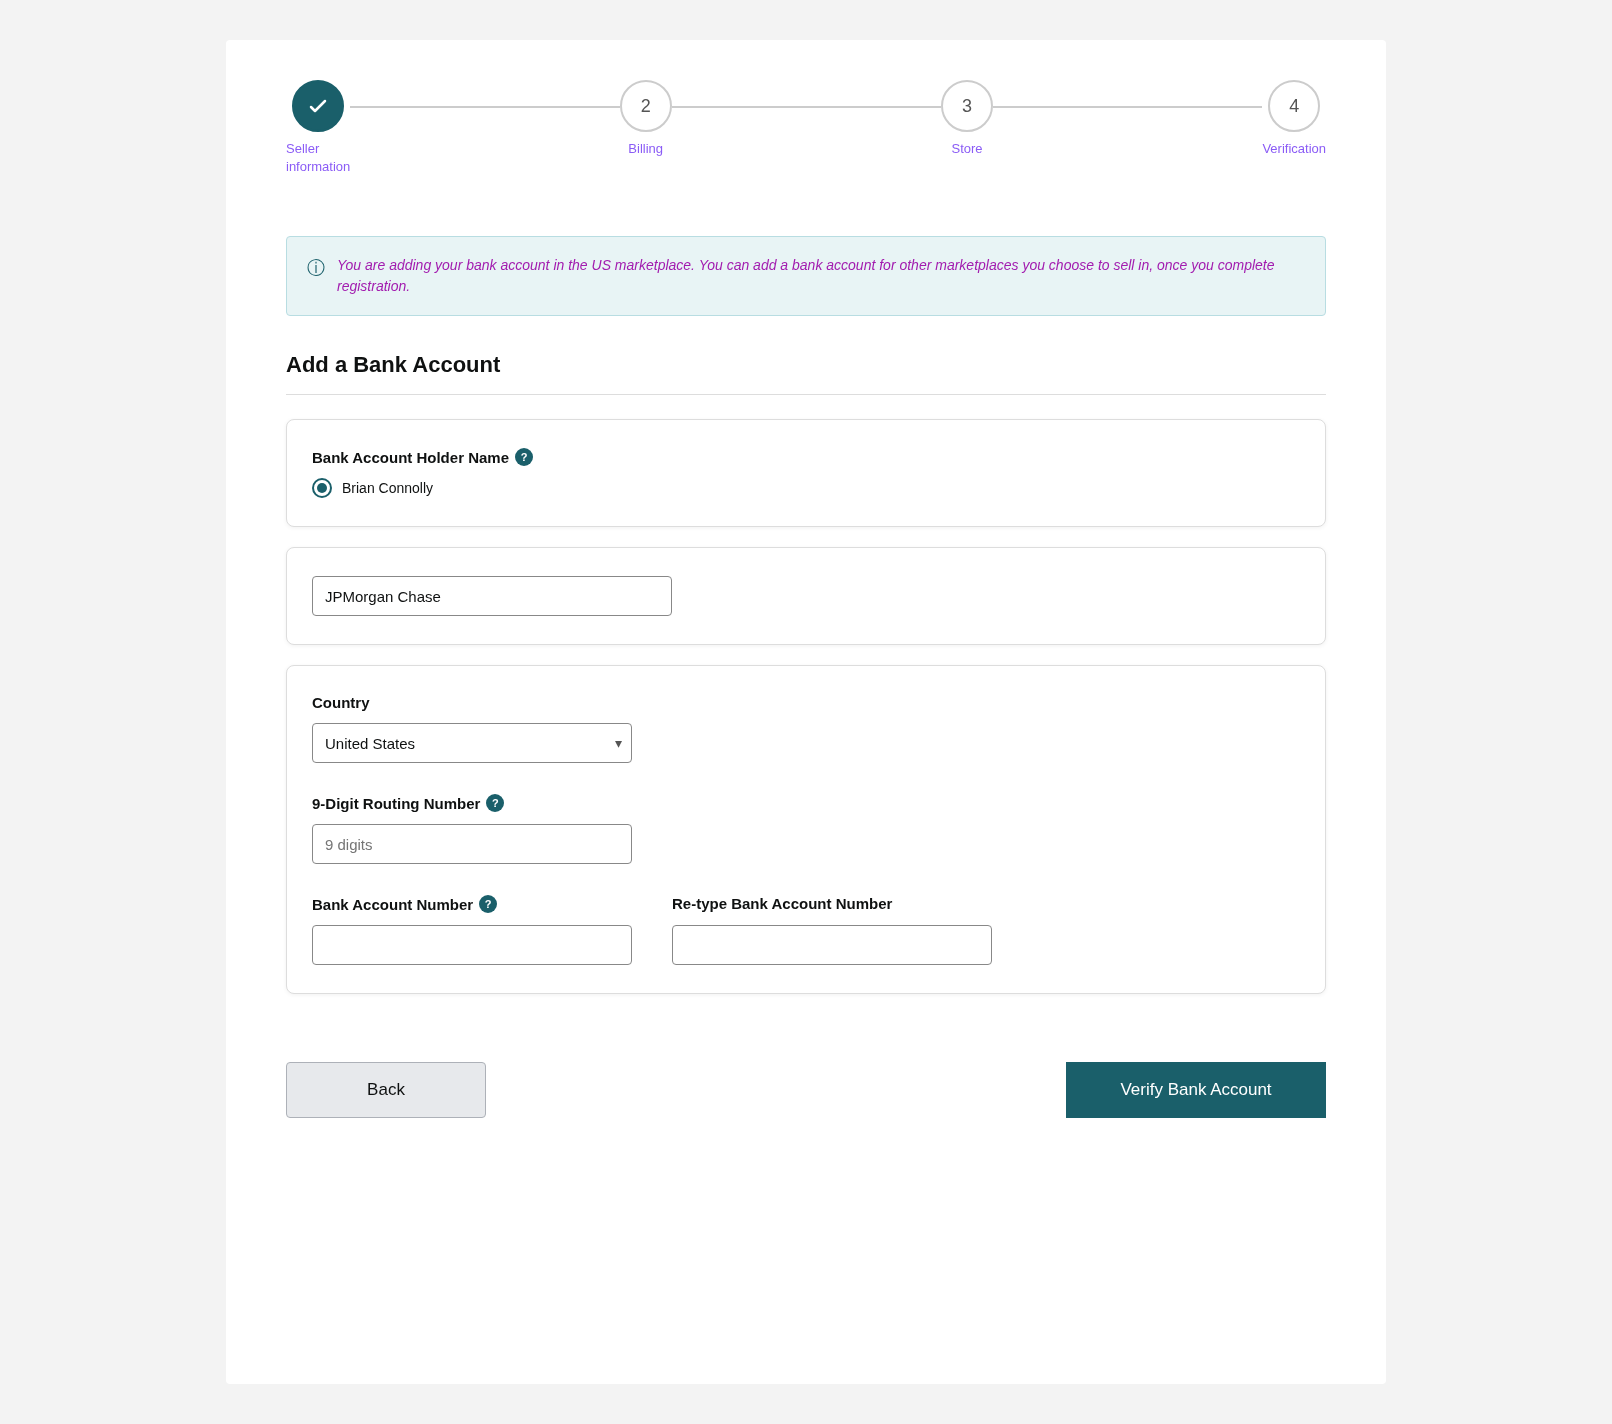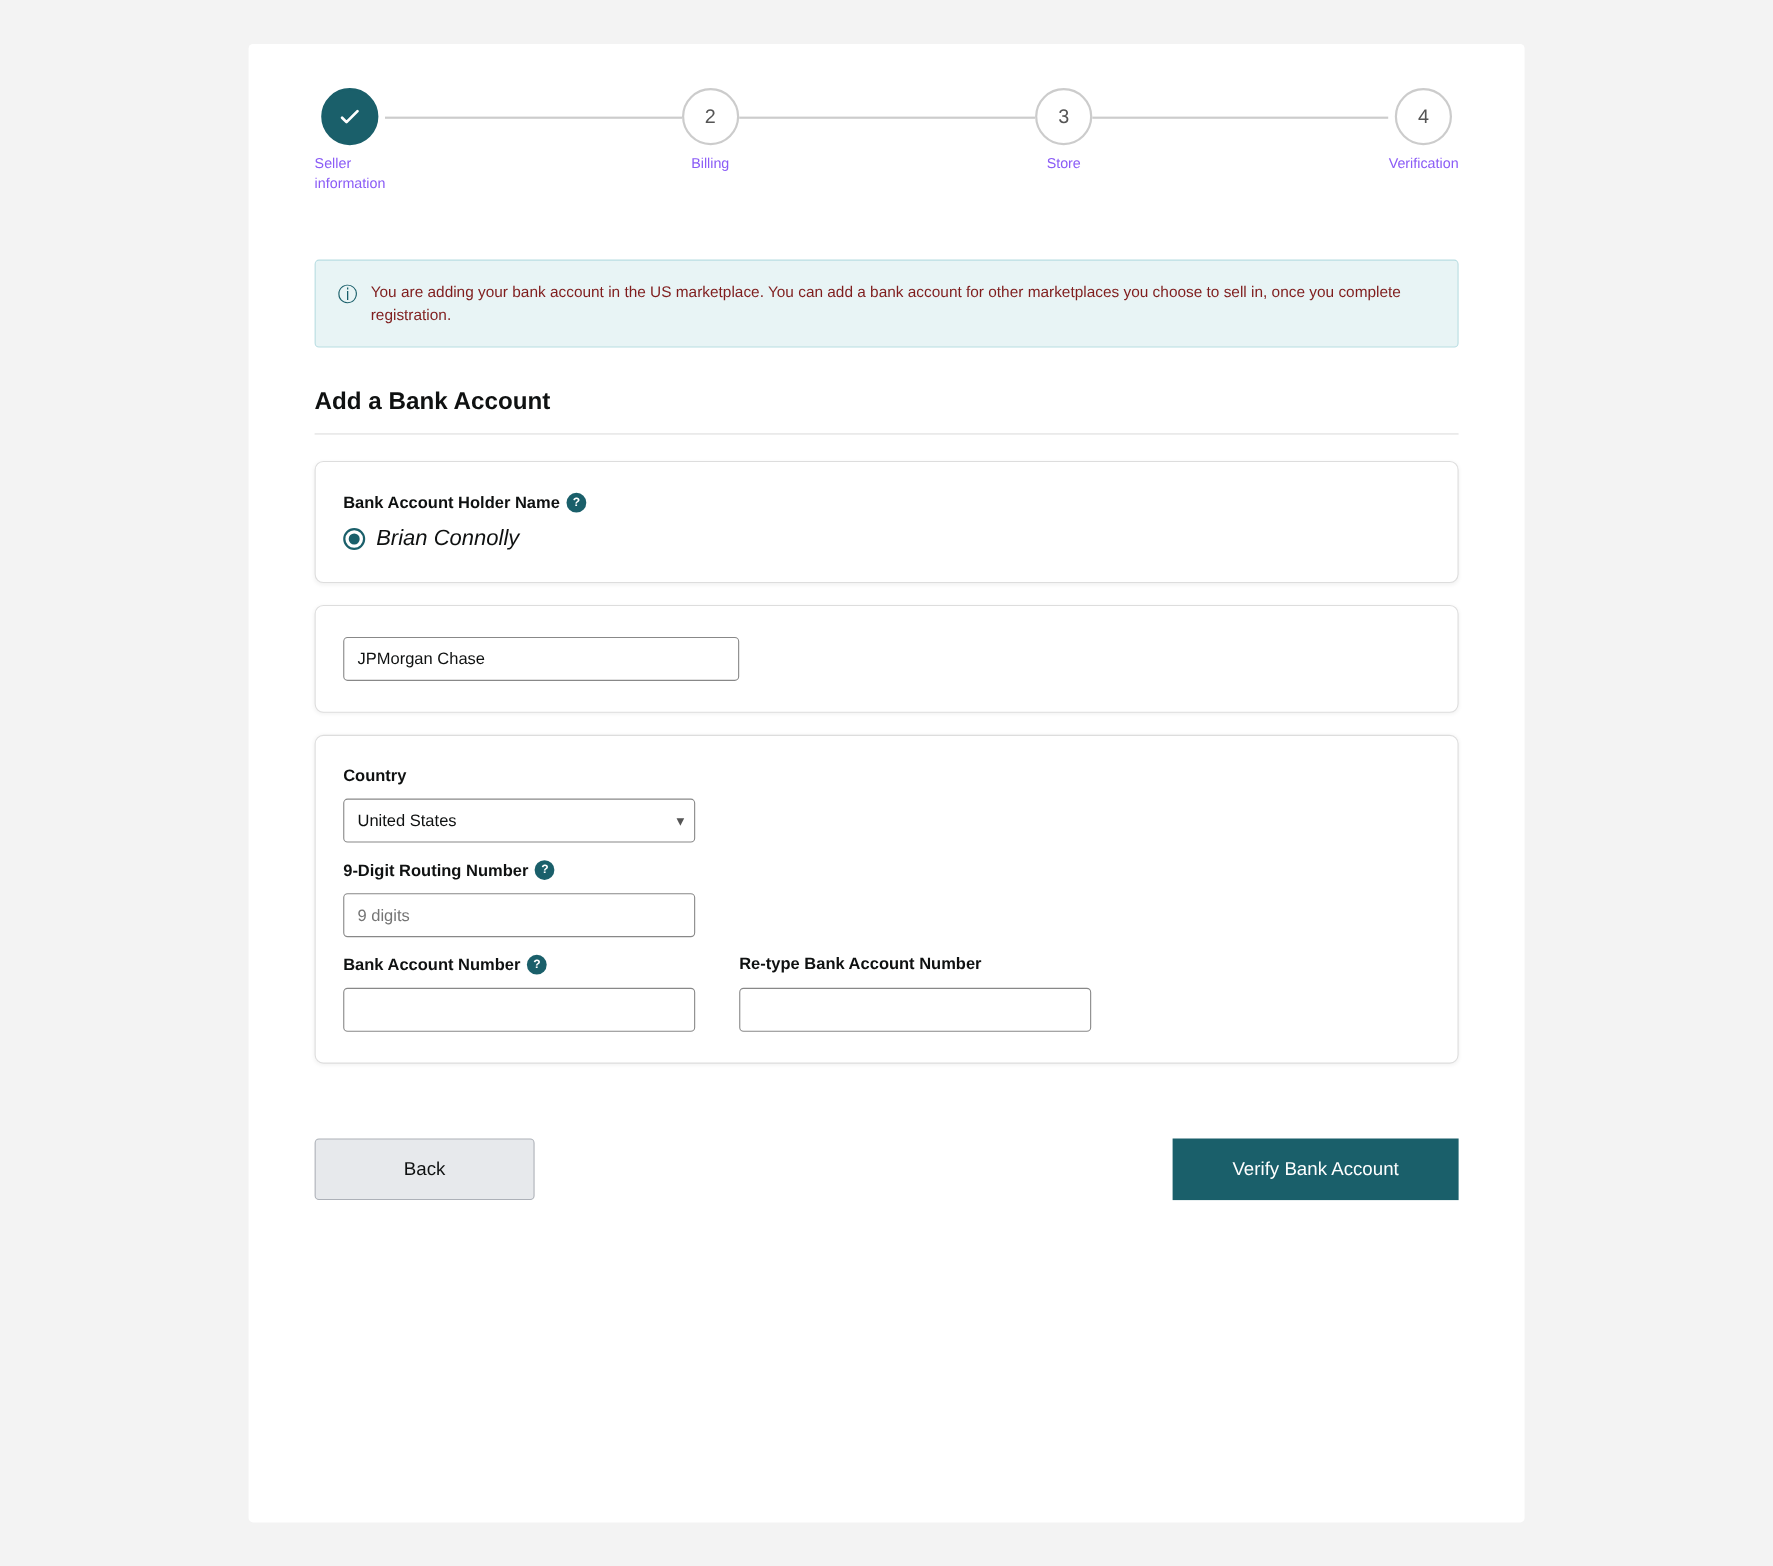--- a/index.html
+++ b/index.html
@@ -81,22 +81,23 @@
       margin-bottom: 36px;
     }
     .info-icon {
       color: #1a5f6a;
       font-size: 18px;
       margin-top: 1px;
       flex-shrink: 0;
     }
     .info-text {
       font-size: 14px;
-      color: #7f1d1d;
+      color: #a21caf;
       line-height: 1.5;
+      font-style: italic;
     }
 
     
     .section-title {
       font-size: 22px;
       font-weight: 700;
       color: #0f1111;
       margin-bottom: 16px;
     }
     .section-divider {
@@ -159,23 +160,22 @@
       cursor: pointer;
     }
     .radio-btn.selected::after {
       content: '';
       width: 10px;
       height: 10px;
       border-radius: 50%;
       background: #1a5f6a;
     }
     .radio-label {
-      font-size: 20px;
-      color: #0f1111;
-      font-style: italic;
+      font-size: 14px;
+      color: #0f1111;
     }
 
     
     .text-input {
       width: 360px;
       height: 40px;
       border: 1px solid #888;
       border-radius: 4px;
       padding: 0 12px;
       font-size: 15px;
@@ -251,21 +251,21 @@
       width: 260px;
       height: 56px;
       background: #1a5f6a;
       border: none;
       border-radius: 0;
       font-size: 17px;
       color: #fff;
       cursor: pointer;
       font-weight: 500;
     }
-    .mt20 { margin-top: 16px; }
+    .mt20 { margin-top: 31px; }
   </style>
 </head>
 <body>
 
 <div class="page-container">
 
   <div class="stepper">
 
     <div class="step-item">
       <div class="step-circle completed">

